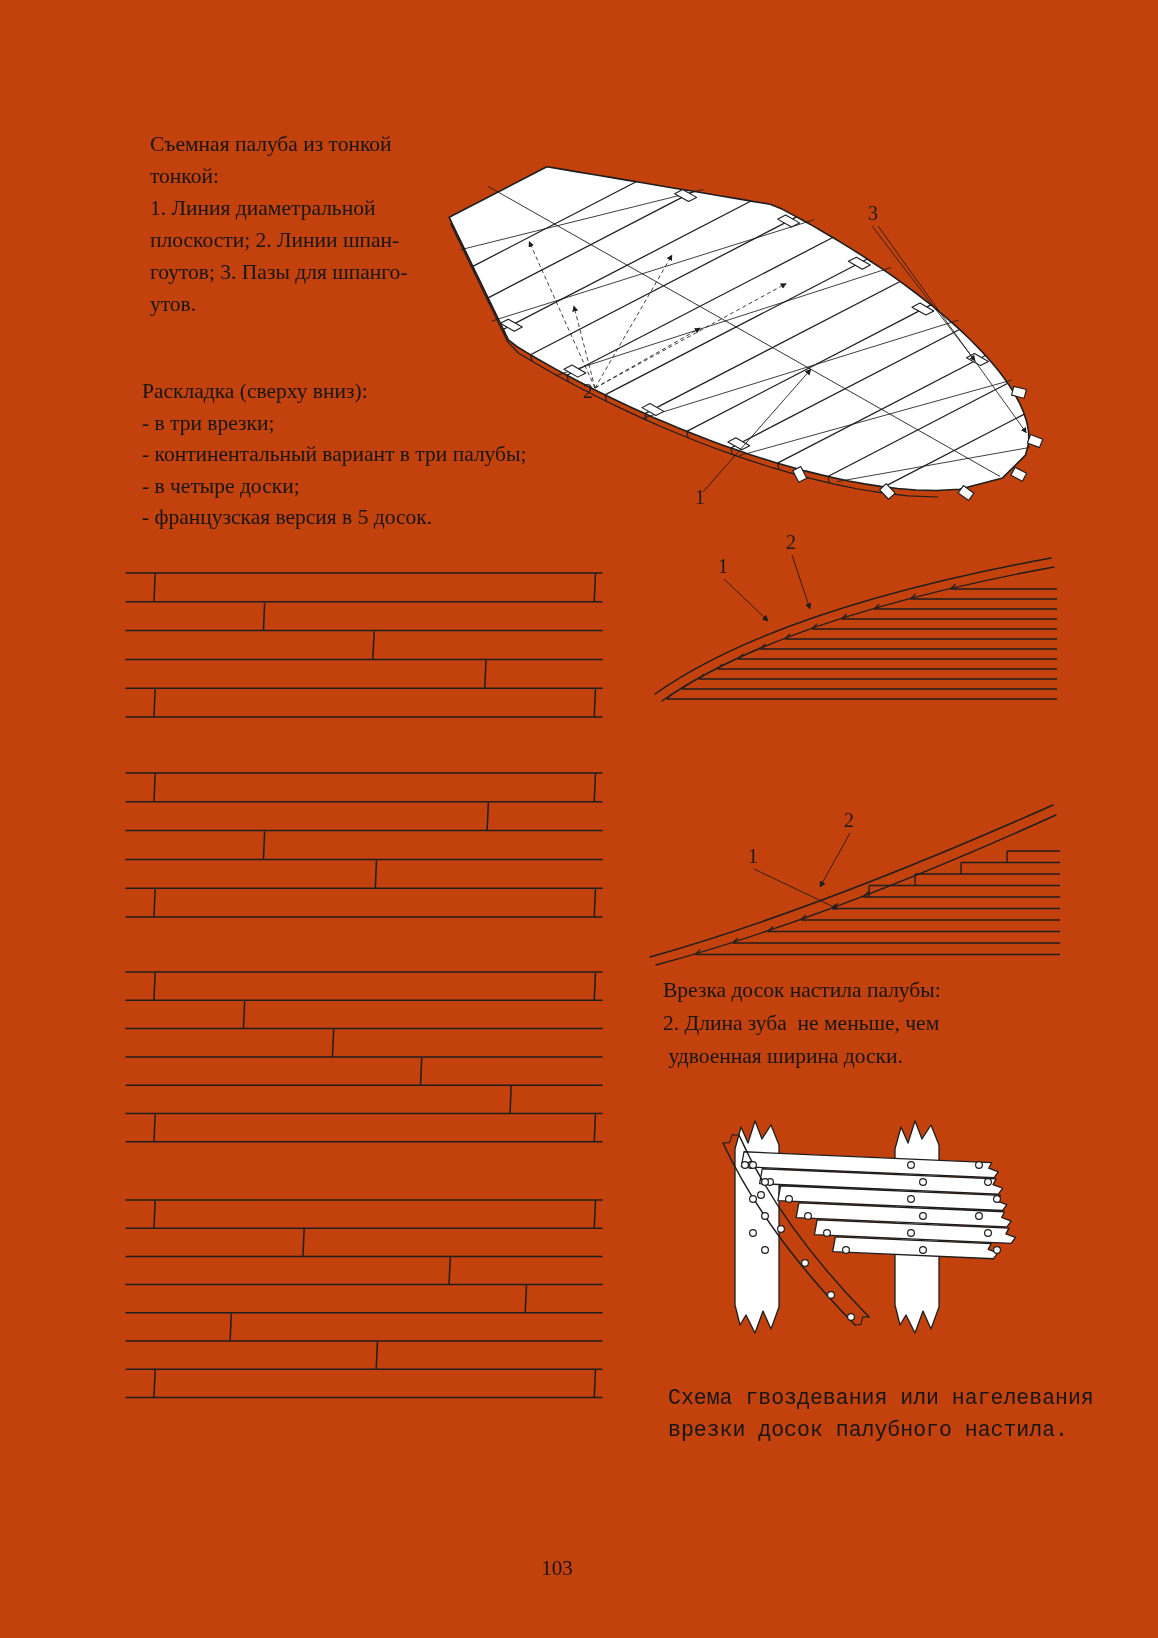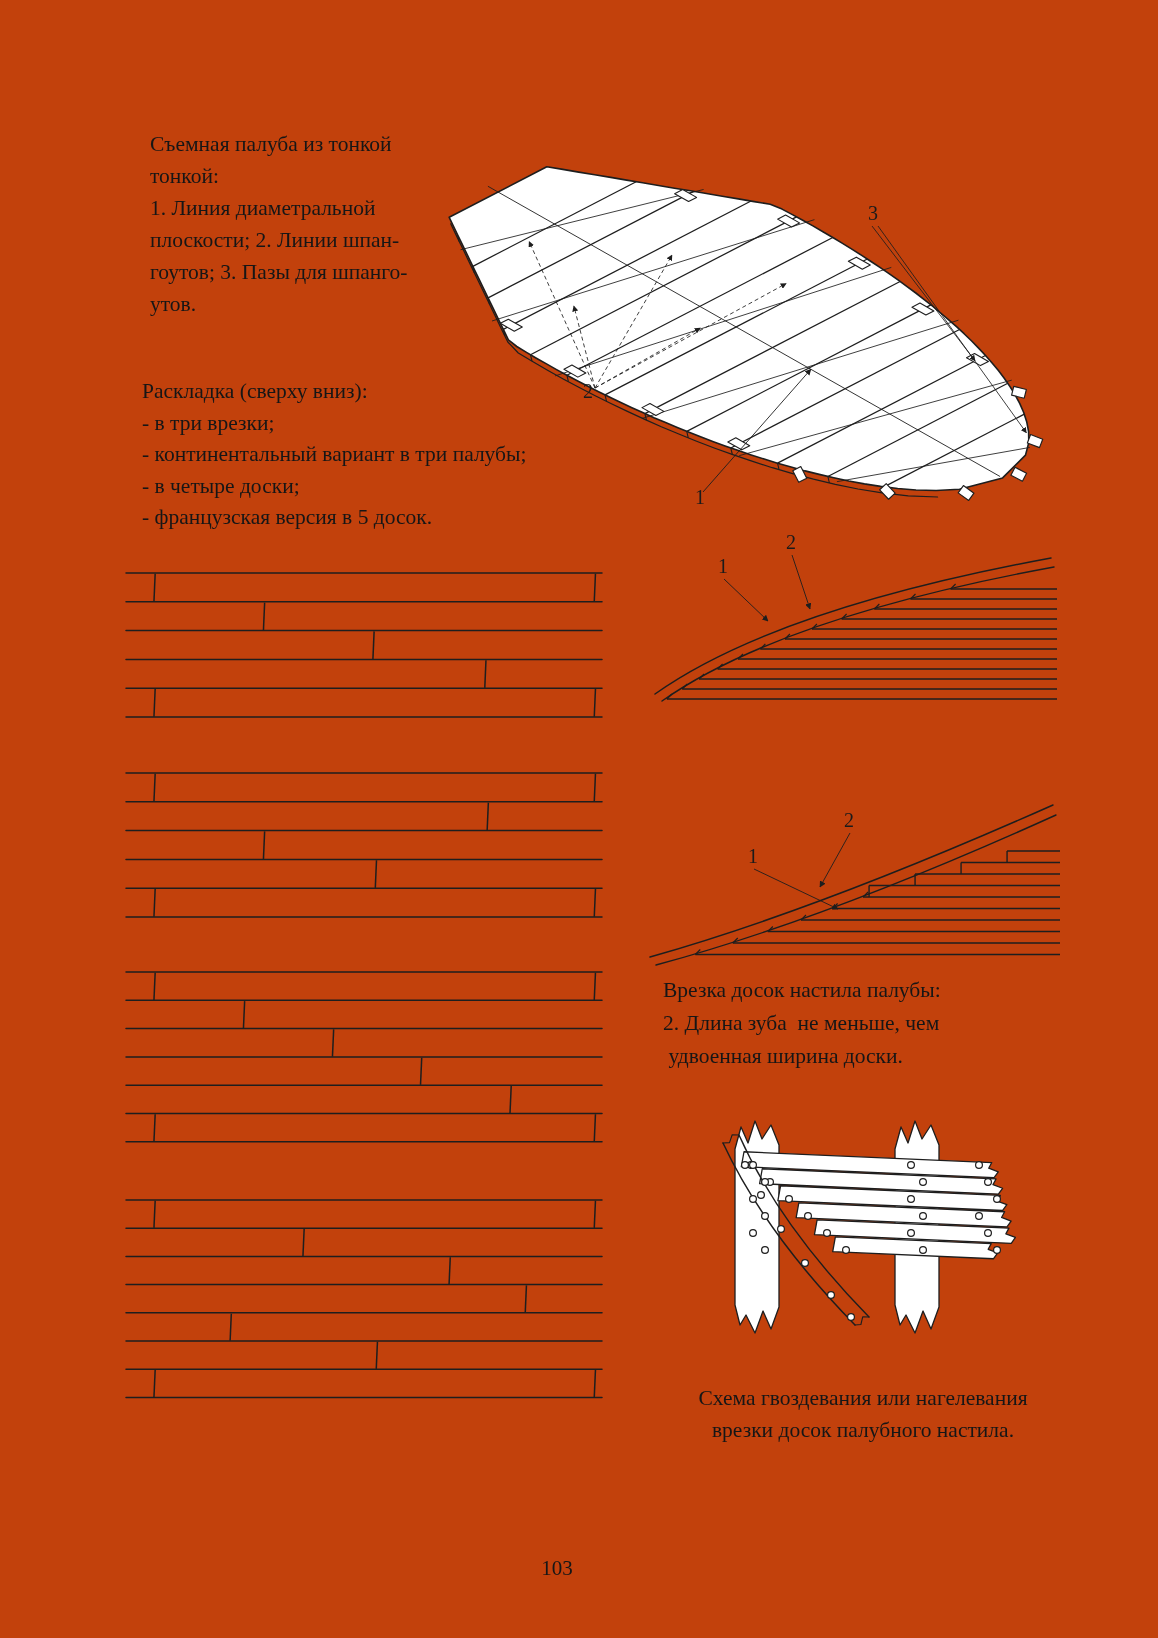--- a/index.html
+++ b/index.html
@@ -5,21 +5,21 @@
   html,body{margin:0;padding:0;background:#ffffff;}
   .page{
     position:relative; width:1158px; height:1638px; background:#c2410c;
     font-family:"Liberation Serif","DejaVu Serif",serif;
     color:#161616; overflow:hidden;
   }
   .tb{position:absolute; font-size:21.5px; line-height:32px; white-space:pre;}
   .tb .ln{white-space:pre;}
   .tb2 .ln{line-height:31.5px;}
   .tb3 .ln{line-height:33px;}
-  .caption{text-align:center; white-space:normal;}
+  .caption{text-align:left; white-space:normal;font-family:Liberation Mono, monospace;}
   .caption .ln{white-space:pre;}
   .pageno{position:absolute; left:0; top:1556px; width:1114px; text-align:center; font-size:21px;}
   svg{position:absolute; overflow:visible;}
   svg text{font-family:"Liberation Serif","DejaVu Serif",serif; font-size:20px; fill:#1b1b1b; stroke:none;}
 </style>
 </head>
 <body>
 
 <div class="page">
 

